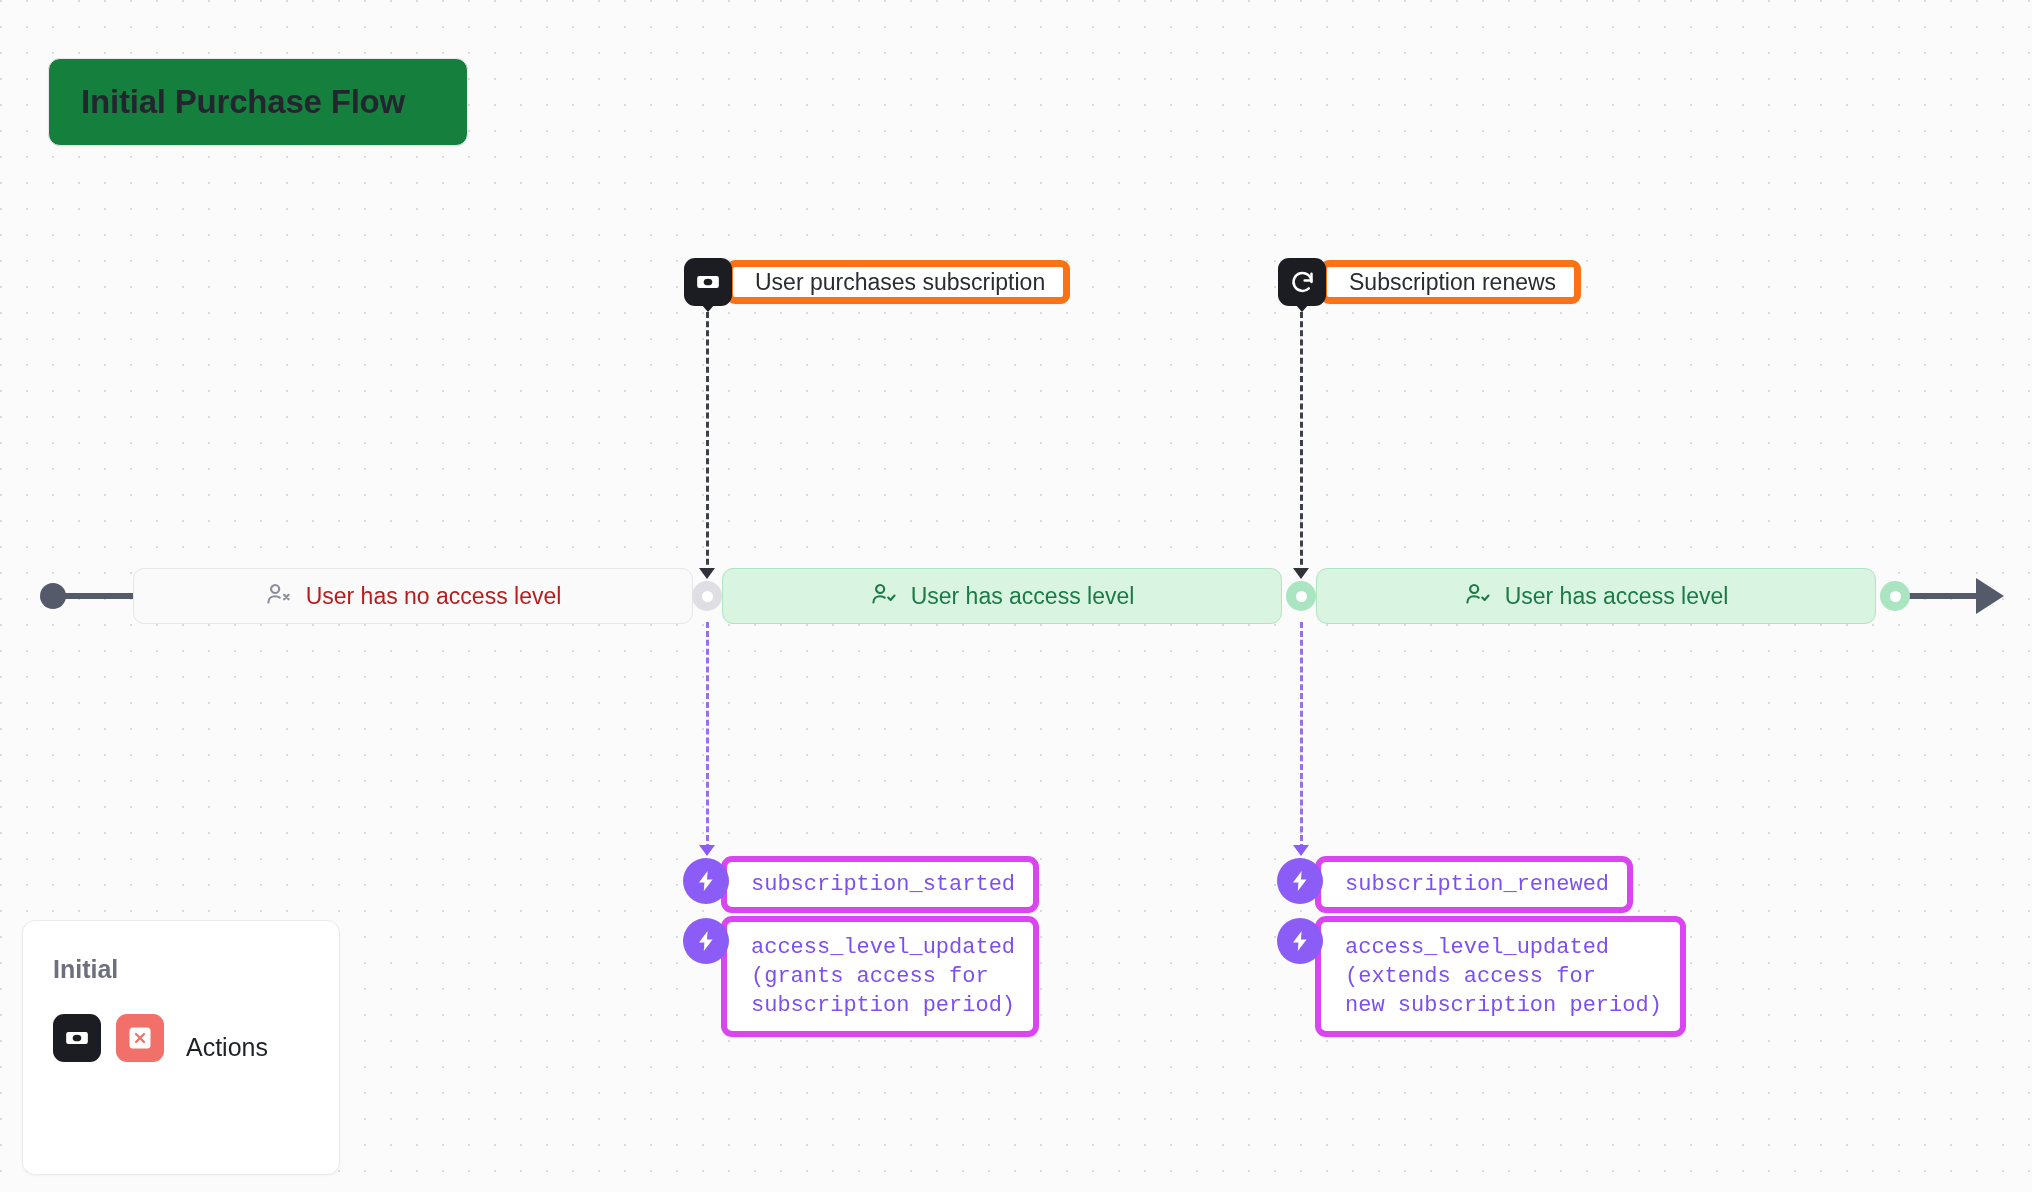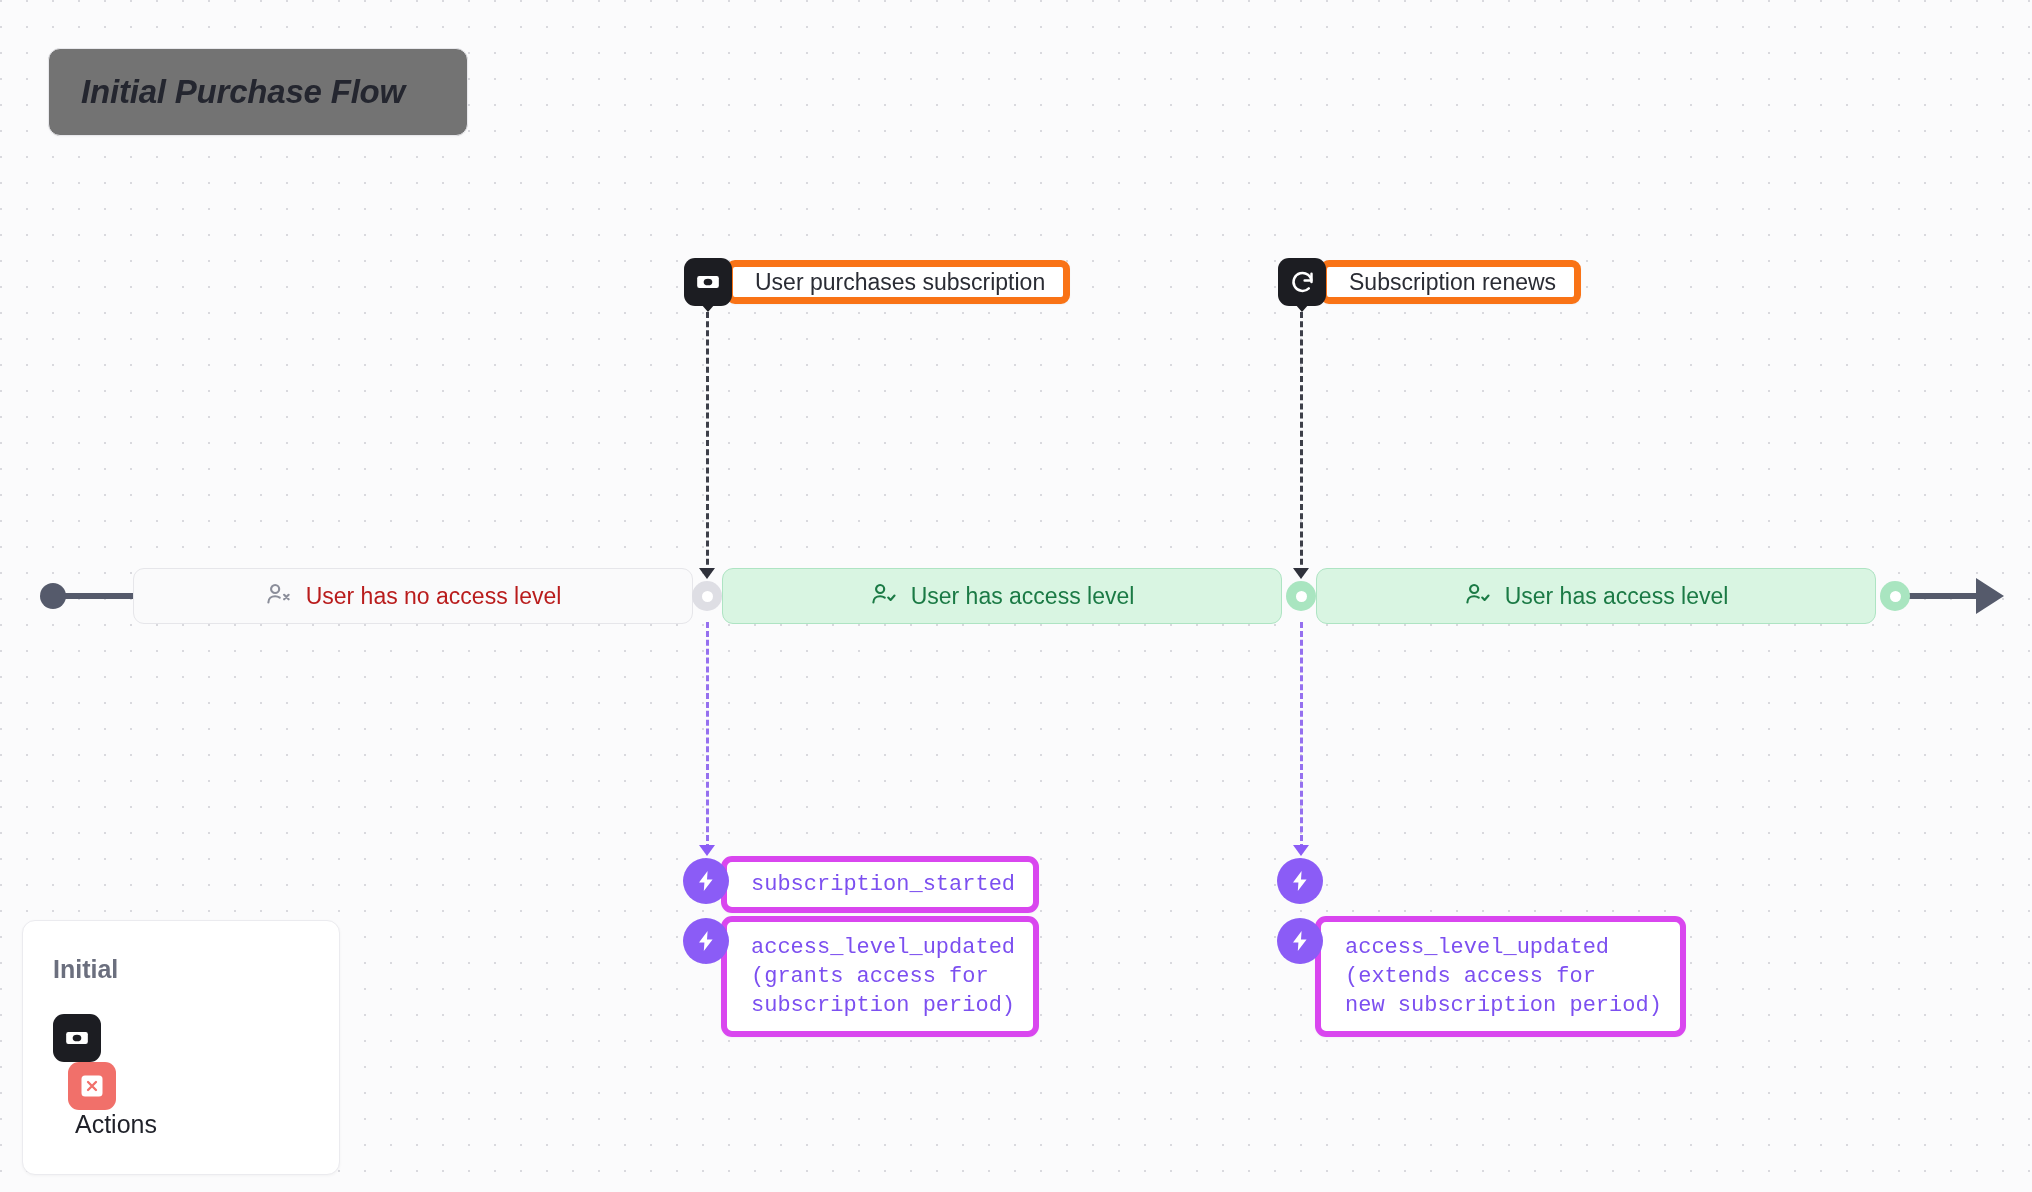--- a/index.html
+++ b/index.html
@@ -16,31 +16,30 @@
     background-color: #fbfbfc;
     background-image: radial-gradient(circle, #d9d9de 1.3px, transparent 1.4px);
     background-size: 26px 26px;
     background-position: 14px 14px;
   }
 
   
   #title-card {
     position: absolute;
     left: 48px;
-    top: 48px;
+    top: 58px;
     width: 420px;
     height: 88px;
-    background: #737373;
+    background: #15803d;
     border: 1px solid #e8e8ec;
     border-radius: 12px;
     display: flex;
     align-items: center;
     padding-left: 32px;
     box-shadow: 0 1px 2px rgba(16,18,30,0.03);
-    font-style: italic;
   }
   #title-card .title-text {
     font-size: 33px;
     font-weight: bold;
     color: #24262f;
     letter-spacing: -0.2px;
   }
 
   
   .action-node {
@@ -219,23 +218,22 @@
     box-shadow: 0 1px 3px rgba(16,18,30,0.04);
   }
   #legend .legend-title {
     font-size: 25px;
     color: #6b6f7e;
     font-weight: bold;
     margin-bottom: 30px;
   }
   .legend-row {
     display: flex;
-    align-items: flex-start;
+    align-items: flex-end;
     margin-bottom: 26px;
-    flex-direction: column;
   }
   .legend-swatch-dark {
     width: 48px; height: 48px;
     background: #1c1d22;
     border-radius: 11px;
     display: flex; align-items: center; justify-content: center;
     flex: 0 0 auto;
   }
   .legend-swatch-red {
     width: 48px; height: 48px;
@@ -364,20 +362,21 @@
 (grants access for
 subscription period)</span>
 </div>
 
 <div class="event-row" style="left:1277px; top:856px;">
   <span class="event-icon">
     <svg width="24" height="24" viewBox="0 0 24 24">
         <path d="M13.6 2L5 13.4h5.4L9.8 22l8.8-11.6h-5.6z" fill="#ffffff"></path>
       </svg>
   </span>
+  <span class="event-chip single">subscription_renewed</span>
 </div>
 
 <div class="event-row" style="left:1277px; top:916px;">
   <span class="event-icon">
     <svg width="24" height="24" viewBox="0 0 24 24">
         <path d="M13.6 2L5 13.4h5.4L9.8 22l8.8-11.6h-5.6z" fill="#ffffff"></path>
       </svg>
   </span>
   <span class="event-chip">access_level_updated
 (extends access for

